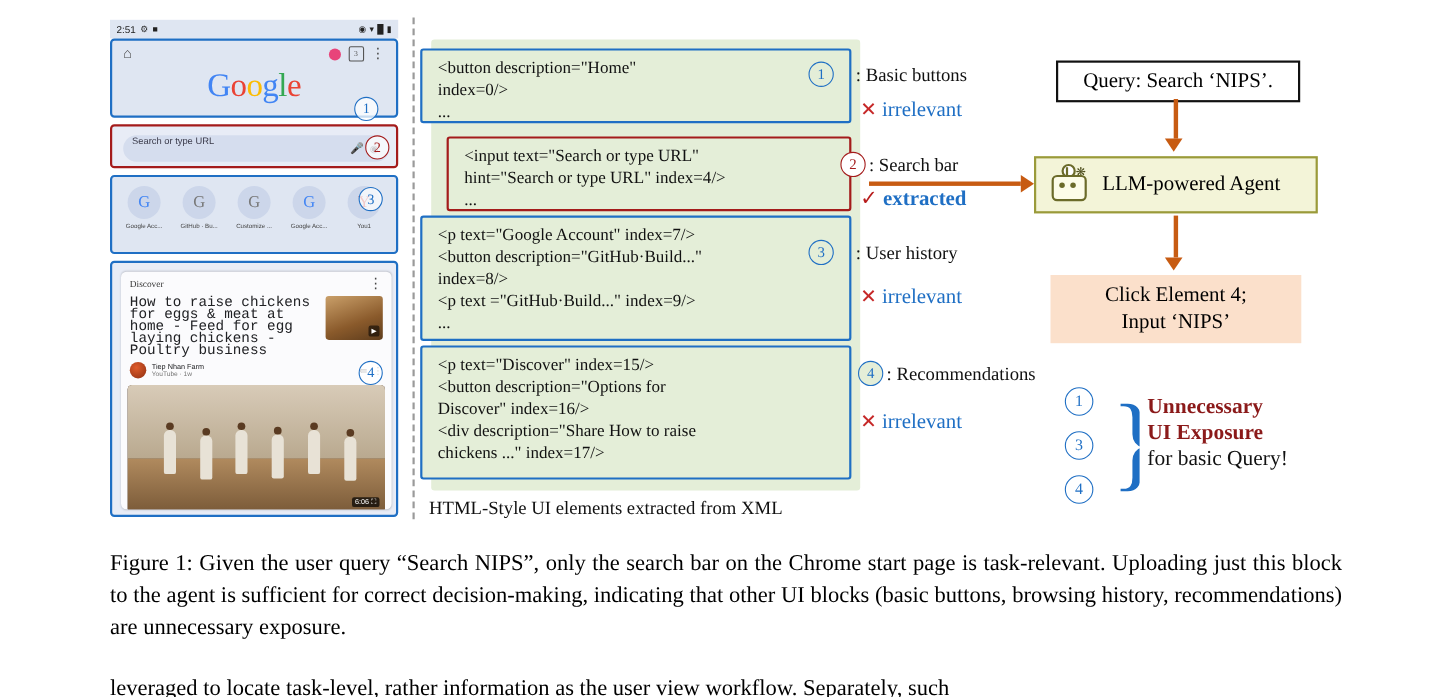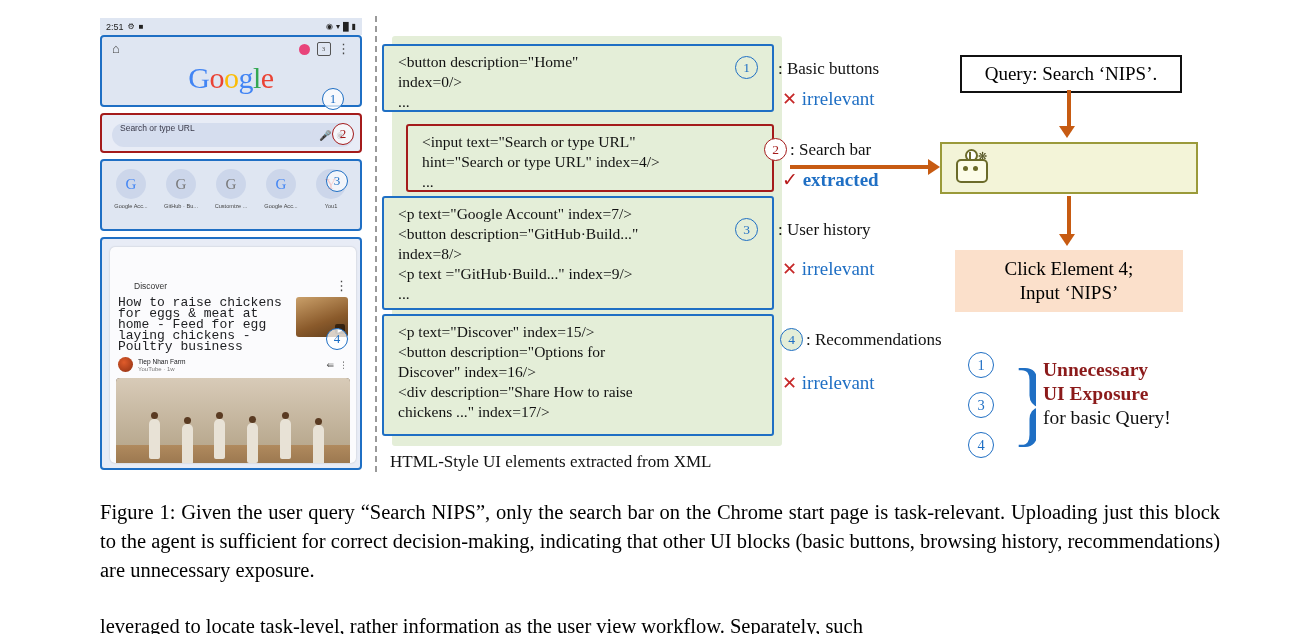--- a/index.html
+++ b/index.html
@@ -134,23 +134,23 @@
     position: absolute;
     left: 8px; top: 8px;
     width: 246px; height: 216px;
     background: #fbfbfd;
     border-radius: 5px;
     box-shadow: 0 0 2px rgba(0,0,0,.2);
     overflow: hidden;
   }
   .card-head {
     display:flex; align-items:center;
-    padding: 6px 8px 2px 24px;
-    font-family:Liberation Sans, sans-serif;
-    font-size: 8.5px; color:#333;margin-top:28px;
+    padding: 6px 8px 2px 8px;
+    font-family:Liberation Serif, serif;
+    font-size: 8.5px; color:#333;
   }
   .card-head .sp { flex:1; }
   .news {
     display:flex; padding: 4px 8px 0 8px; gap: 6px;
   }
   .news-text {
     font-family:Liberation Mono, monospace;
     font-size: 13px;
     line-height: 11px;
     color: #202124;
@@ -609,20 +609,21 @@
 
   <div class="agent-box">
     <span class="robot">
       <span class="bulb"></span>
         <span class="ant"></span>
         <span class="swirl">❋</span>
       <span class="head"></span>
         <span class="eye l"></span>
         <span class="eye r"></span>
     </span>
+    <span>LLM-powered Agent</span>
   </div>
 
   <div class="hline" style="left:790px; top:165px; width:138px;"></div>
   <div class="hhead" style="left:928px; top:159px;"></div>
 
   <div class="vline" style="left:1067px; top:196px; height:38px;"></div>
   <div class="vhead" style="left:1059px; top:234px;"></div>
 
   <div class="action-box">
     <div>Click Element 4;</div>

